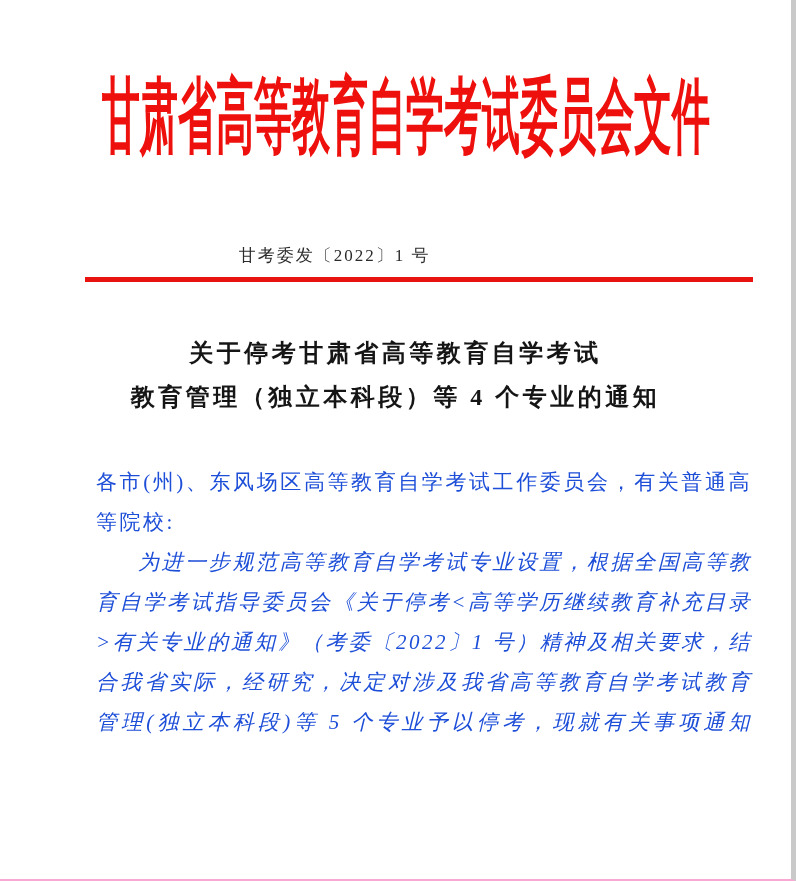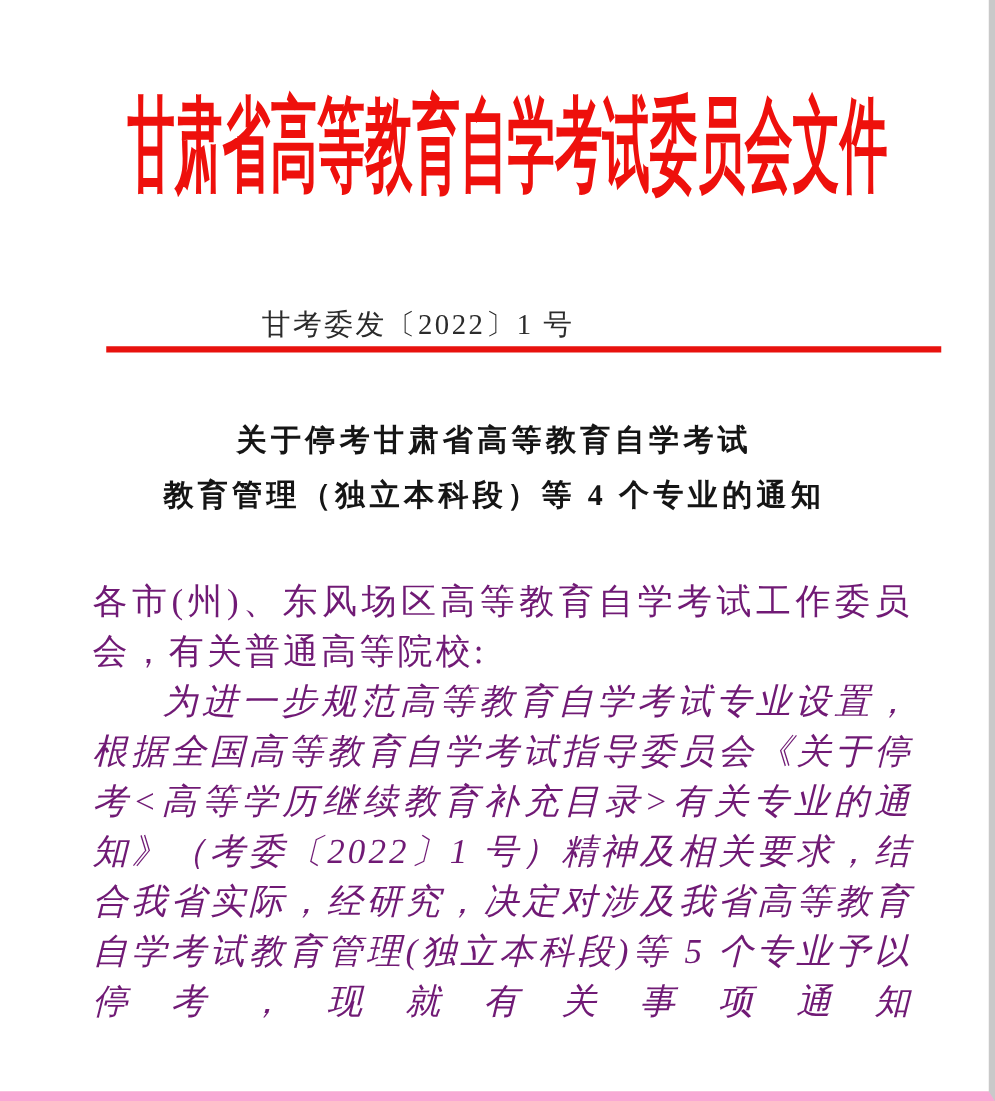--- a/index.html
+++ b/index.html
@@ -7,21 +7,21 @@
     padding: 0;
     background: #ffffff;
   }
   .page {
     position: relative;
     width: 796px;
     height: 881px;
     background: #ffffff;
     box-sizing: border-box;
     border-right: 5px solid #c9c9c9;
-    border-bottom: 8px solid #f9a8d4;
+    border-bottom: 2px solid #f9a8d4;
     overflow: hidden;
     font-family: "Liberation Serif", "DejaVu Serif", serif;
   }
   
   .red-header {
     position: absolute;
     top: 76px;
     left: 0;
     width: 791px;
     text-align: center;
@@ -39,21 +39,21 @@
     transform-origin: 50% 0;
     letter-spacing: 0;
   }
   
   .doc-number {
     position: absolute;
     top: 244px;
     left: 0;
     width: 669px;
     text-align: center;
-    font-size: 23px;
+    font-size: 17px;
     letter-spacing: 2px;
     color: #2b2b2b;
   }
   
   .red-line {
     position: absolute;
     top: 277px;
     left: 85px;
     width: 668px;
     height: 5px;
@@ -69,26 +69,26 @@
     font-size: 24px;
     font-weight: bold;
     line-height: 44px;
     letter-spacing: 3.5px;
     color: #151515;
   }
   
   .body-text {
     position: absolute;
     top: 462px;
-    left: 74px;
+    left: 96px;
     width: 656px;
-    font-size: 28px;
+    font-size: 21px;
     line-height: 40px;
     letter-spacing: 2.5px;
-    color: #701a75;
+    color: #1d4ed8;
   }
   .body-text p {
     margin: 0;
     text-align: justify;
     text-justify: inter-character;
   }
   .body-text p.paragraph {
     text-indent: 2em;
     text-align-last: justify;
     font-style: italic;

